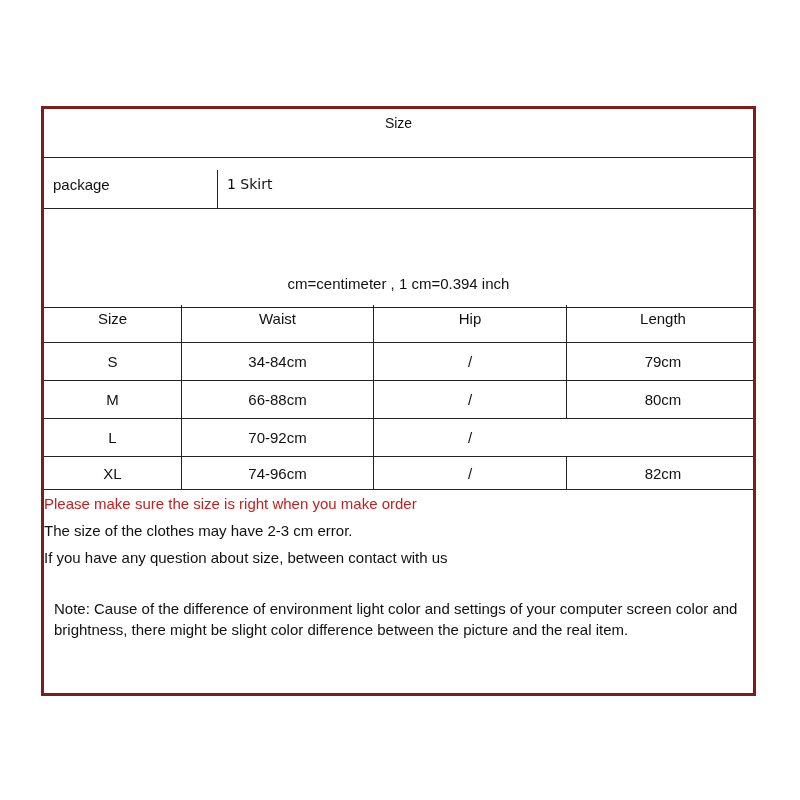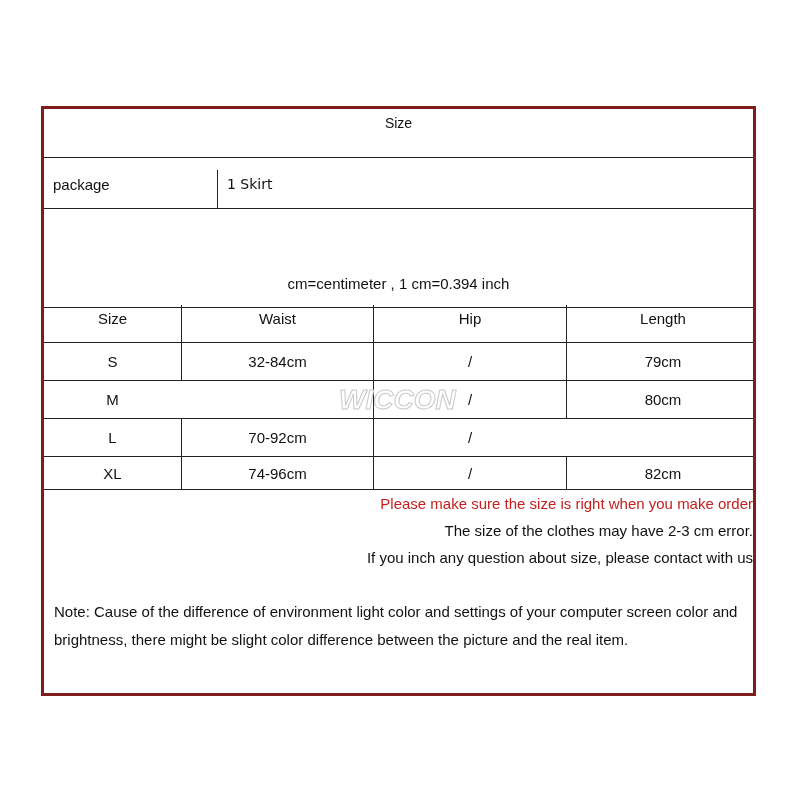--- a/index.html
+++ b/index.html
@@ -18,23 +18,23 @@
   .unit-row { top:161px; height:38px; }
   .unit-row .txt { position:absolute; left:0; right:0; top:5px; text-align:center; font-size:15px; }
   .hdr-row { top:196px; height:38px; }
   .data-row { height:38px; }
   .c1 { left:0; width:137px; }
   .c2 { left:137px; width:192px; }
   .c3 { left:329px; width:193px; }
   .c4 { left:522px; width:193px; }
   .hdr-row .cell { align-items:flex-start; padding-top:5px; }
   .notes { position:absolute; left:0; right:0; top:381px; bottom:0; }
-  .note-line { text-align:right; font-size:15px; line-height:27px; }
+  .note-line { text-align:left; font-size:15px; line-height:27px; }
   .note-red { color:#c41e1e; }
-  .note-para { position:absolute; left:10px; right:6px; top:108px; font-size:15px; line-height:28px; }
+  .note-para { position:absolute; left:10px; right:6px; top:108px; font-size:15px; line-height:21px; }
   .watermark { position:absolute; left:295px; top:275px; font-size:28px; font-style:italic; font-weight:bold; color:transparent; -webkit-text-stroke:1px #c8c8c8; letter-spacing:0px; pointer-events:none; }
 </style>
 </head>
 <body>
 
 <div class="frame">
 
   <div class="row title-row">
     <div class="txt">Size</div>
   </div>
@@ -51,46 +51,46 @@
 
   <div class="row hdr-row">
     <div class="cell c1">Size</div>
     <div class="cell c3 vline">Hip</div>
     <div class="cell c2 vline">Waist</div>
     <div class="cell c4 vline">Length</div>
   </div>
 
   <div class="row data-row" style="top:234px;">
     <div class="cell c1">S</div>
-    <div class="cell c2 vline">32-84cm</div>
+    <div class="cell c2 vline">34-84cm</div>
     <div class="cell c3 vline">/</div>
     <div class="cell c4 vline">79cm</div>
   </div>
 
   <div class="row data-row" style="top:272px;">
     <div class="cell c1">M</div>
+    <div class="cell c2 vline">66-88cm</div>
     <div class="cell c3 vline">/</div>
     <div class="cell c4 vline">80cm</div>
   </div>
 
   <div class="row data-row" style="top:310px;">
     <div class="cell c1">L</div>
     <div class="cell c2 vline">70-92cm</div>
     <div class="cell c3 vline">/</div>
   </div>
 
   <div class="row data-row" style="top:348px; height:33px;">
     <div class="cell c1">XL</div>
     <div class="cell c2 vline">74-96cm</div>
     <div class="cell c3 vline">/</div>
     <div class="cell c4 vline">82cm</div>
   </div>
 
-  <div class="watermark">WICCON</div>
 
   <div class="notes">
     <div class="note-line note-red">Please make sure the size is right when you make order</div>
     <div class="note-line">The size of the clothes may have 2-3 cm error.</div>
-    <div class="note-line">If you inch any question about size, please contact with us</div>
+    <div class="note-line">If you have any question about size, between contact with us</div>
     <div class="note-para">Note:  Cause of the difference of environment light color and settings of your computer screen color and brightness, there might be slight color difference between the picture and the real item.</div>
   </div>
 
 </div>
 
 </body></html>

